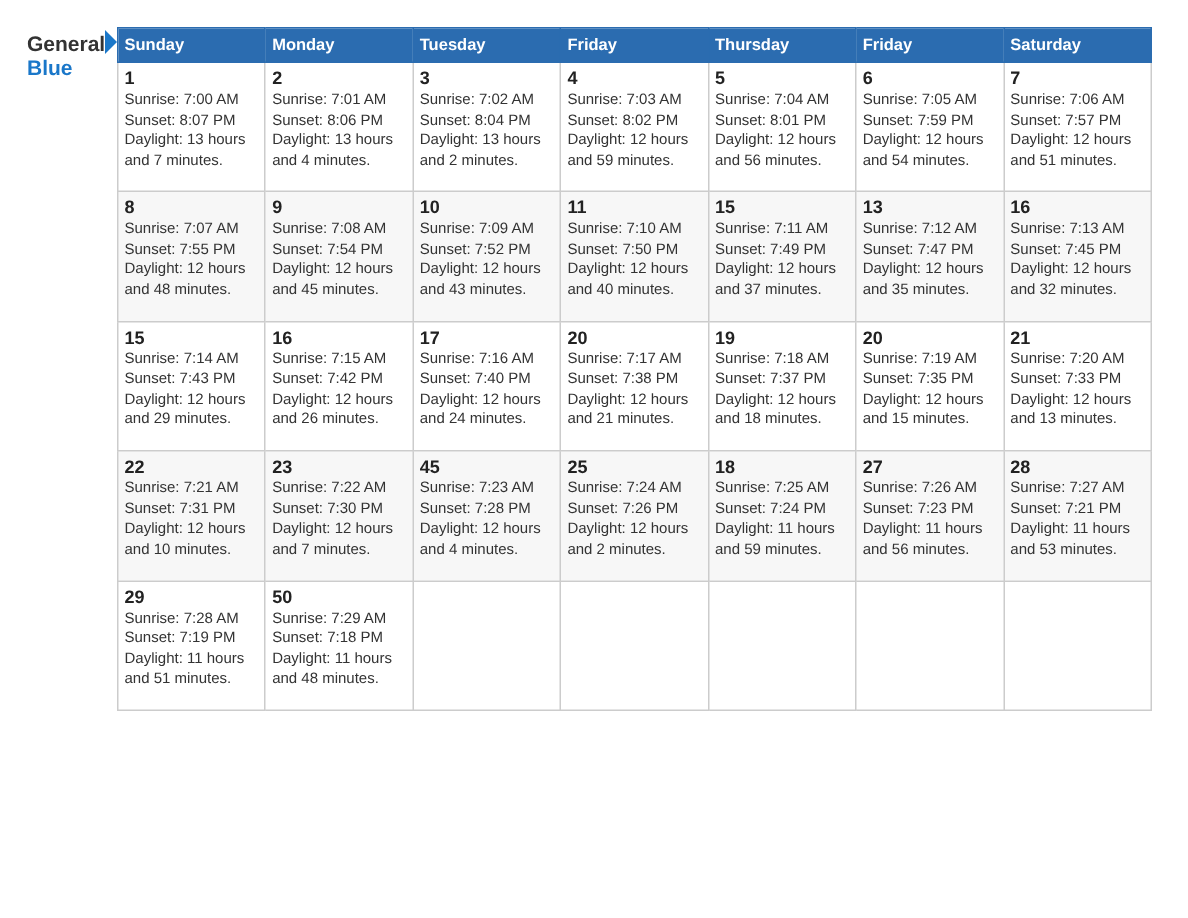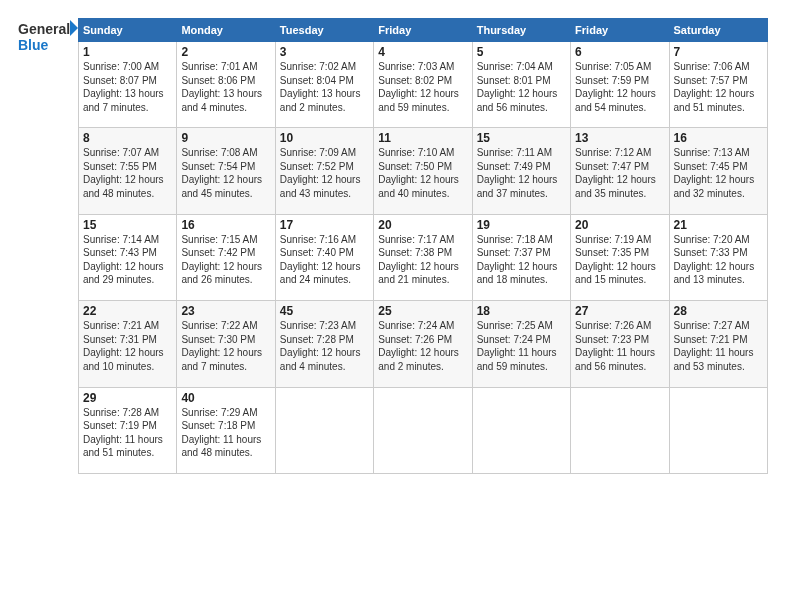--- a/index.html
+++ b/index.html
@@ -234,21 +234,21 @@
             <span class="day-num">28</span>
             <div class="day-info">Sunrise: 7:27 AM<br>Sunset: 7:21 PM<br>Daylight: 11 hours<br>and 53 minutes.</div>
           </td>
         </tr>
         <tr>
           <td>
             <span class="day-num">29</span>
             <div class="day-info">Sunrise: 7:28 AM<br>Sunset: 7:19 PM<br>Daylight: 11 hours<br>and 51 minutes.</div>
           </td>
           <td>
-            <span class="day-num">40</span>
+            <span class="day-num">50</span>
             <div class="day-info">Sunrise: 7:29 AM<br>Sunset: 7:18 PM<br>Daylight: 11 hours<br>and 48 minutes.</div>
           </td>
           <td class="empty"></td>
           <td class="empty"></td>
           <td class="empty"></td>
           <td class="empty"></td>
           <td class="empty"></td>
         </tr>
       </tbody>
   </table>

